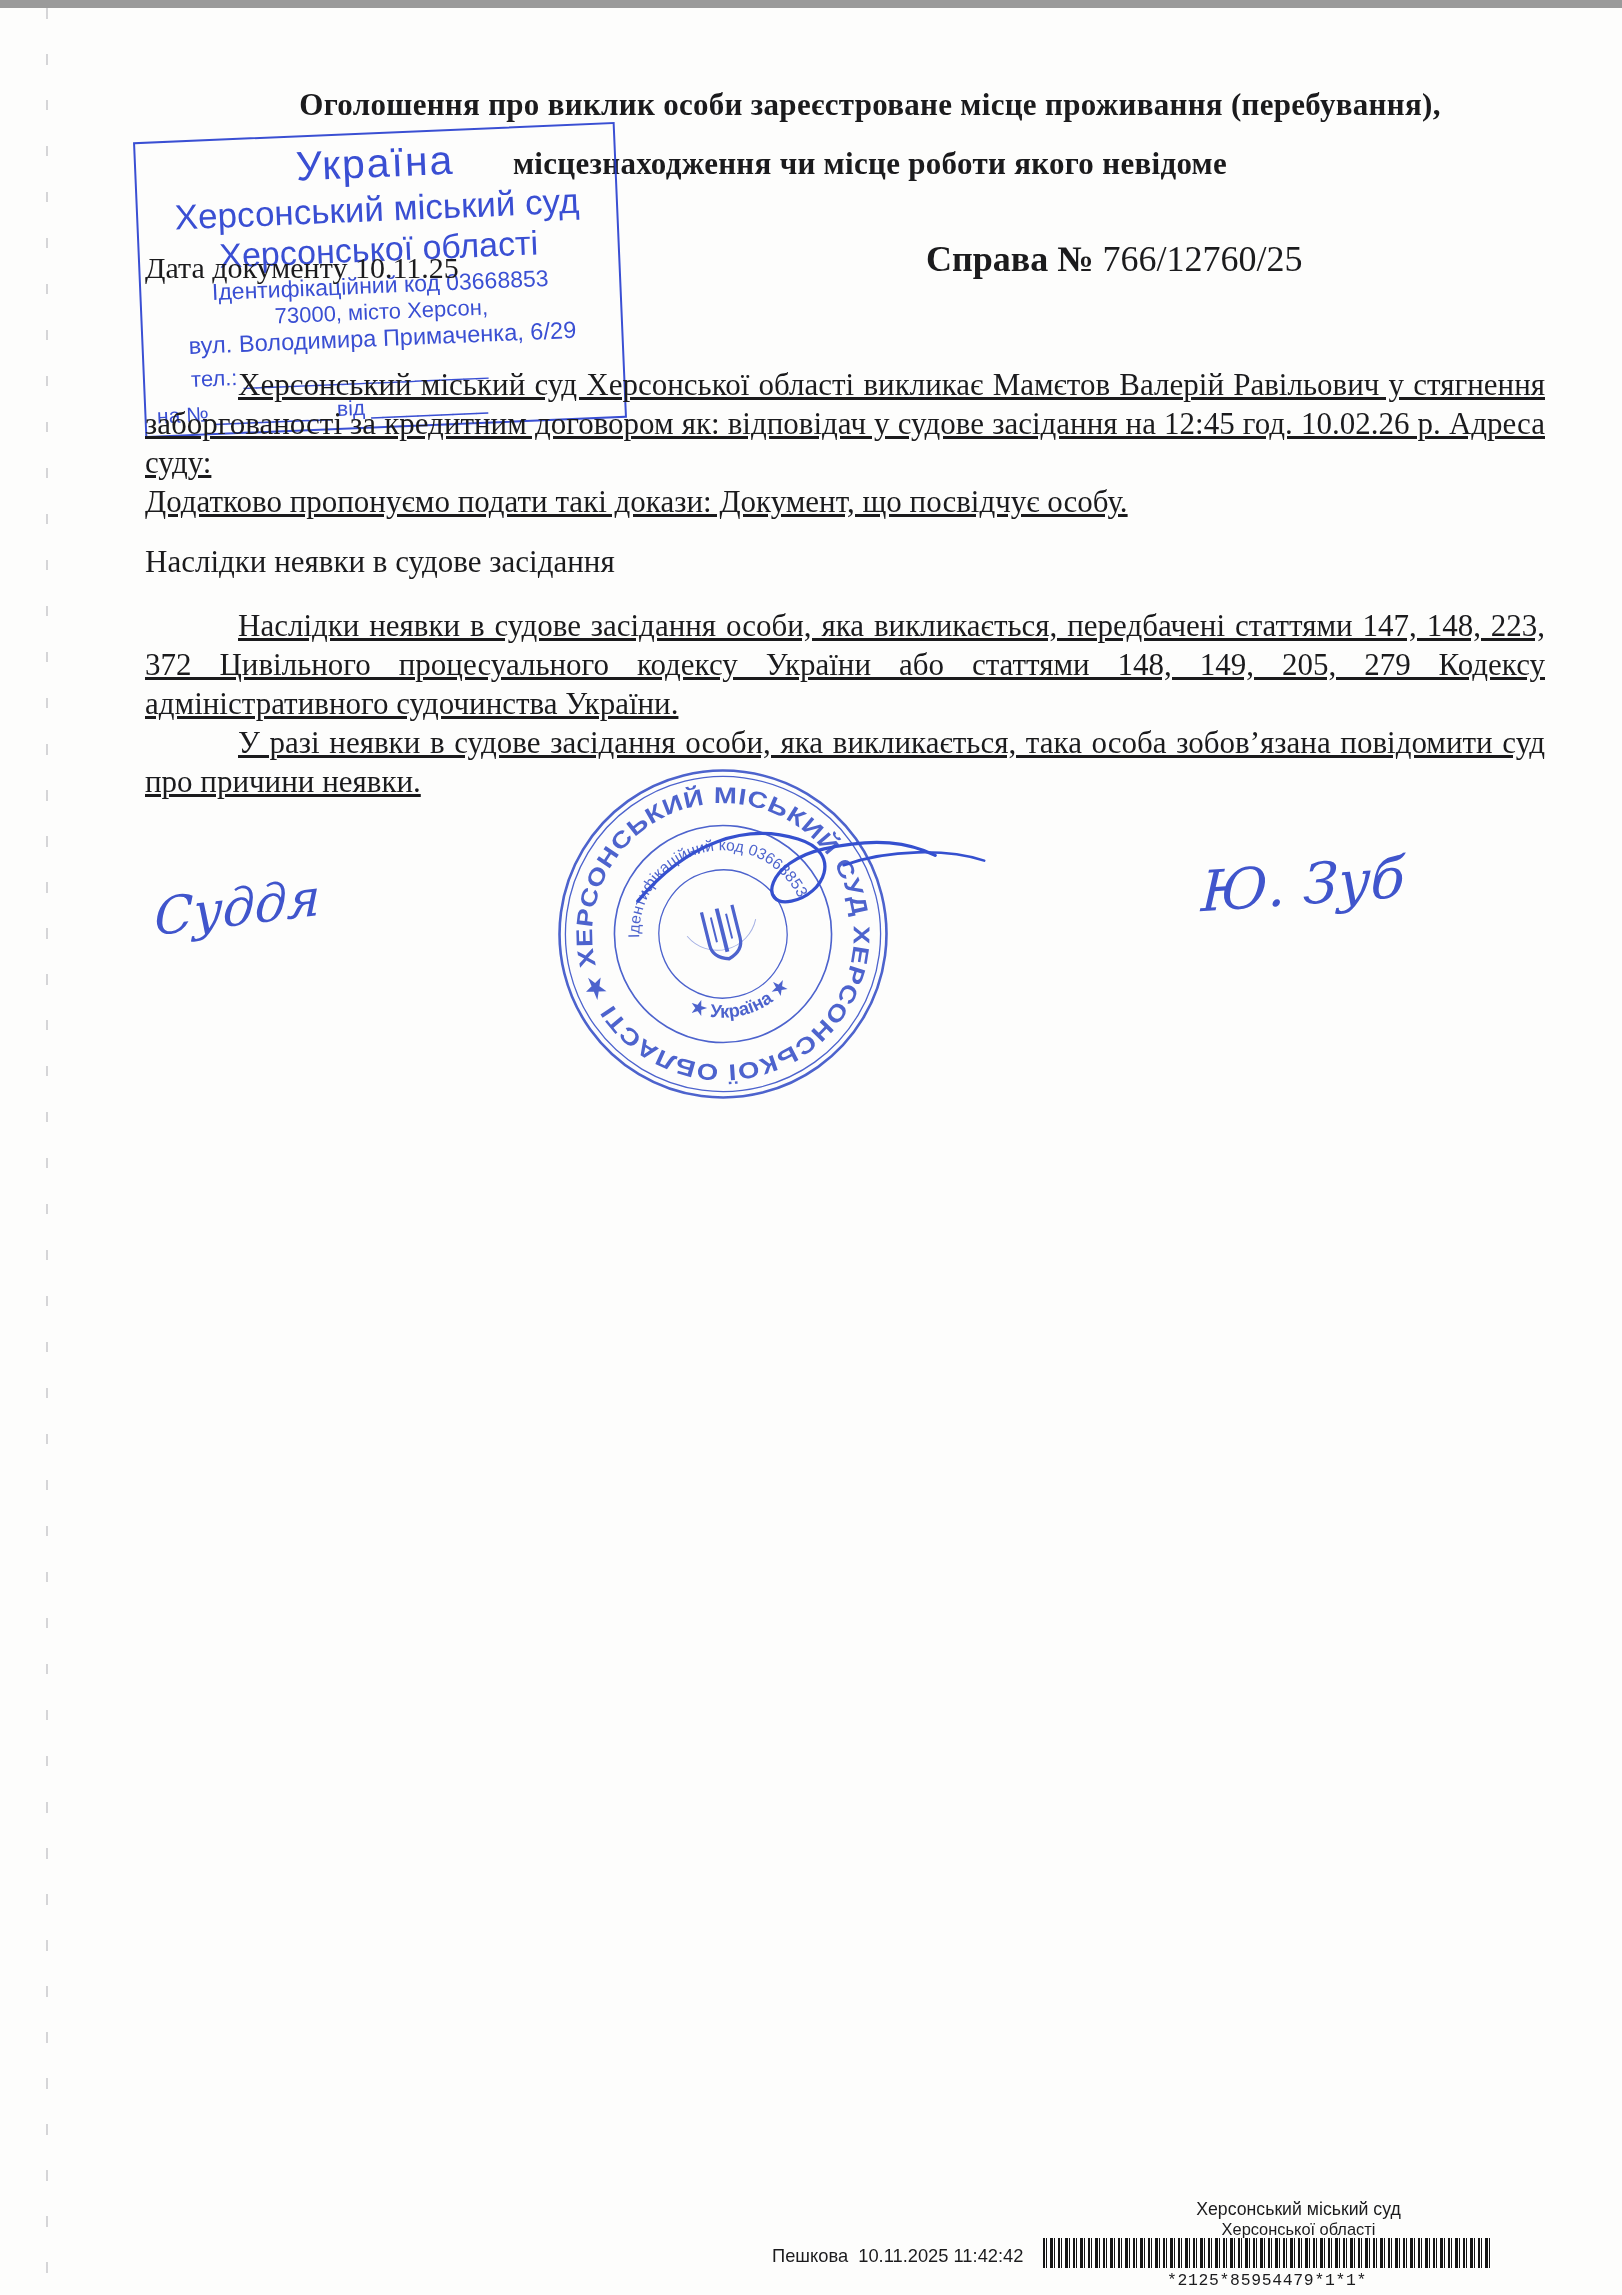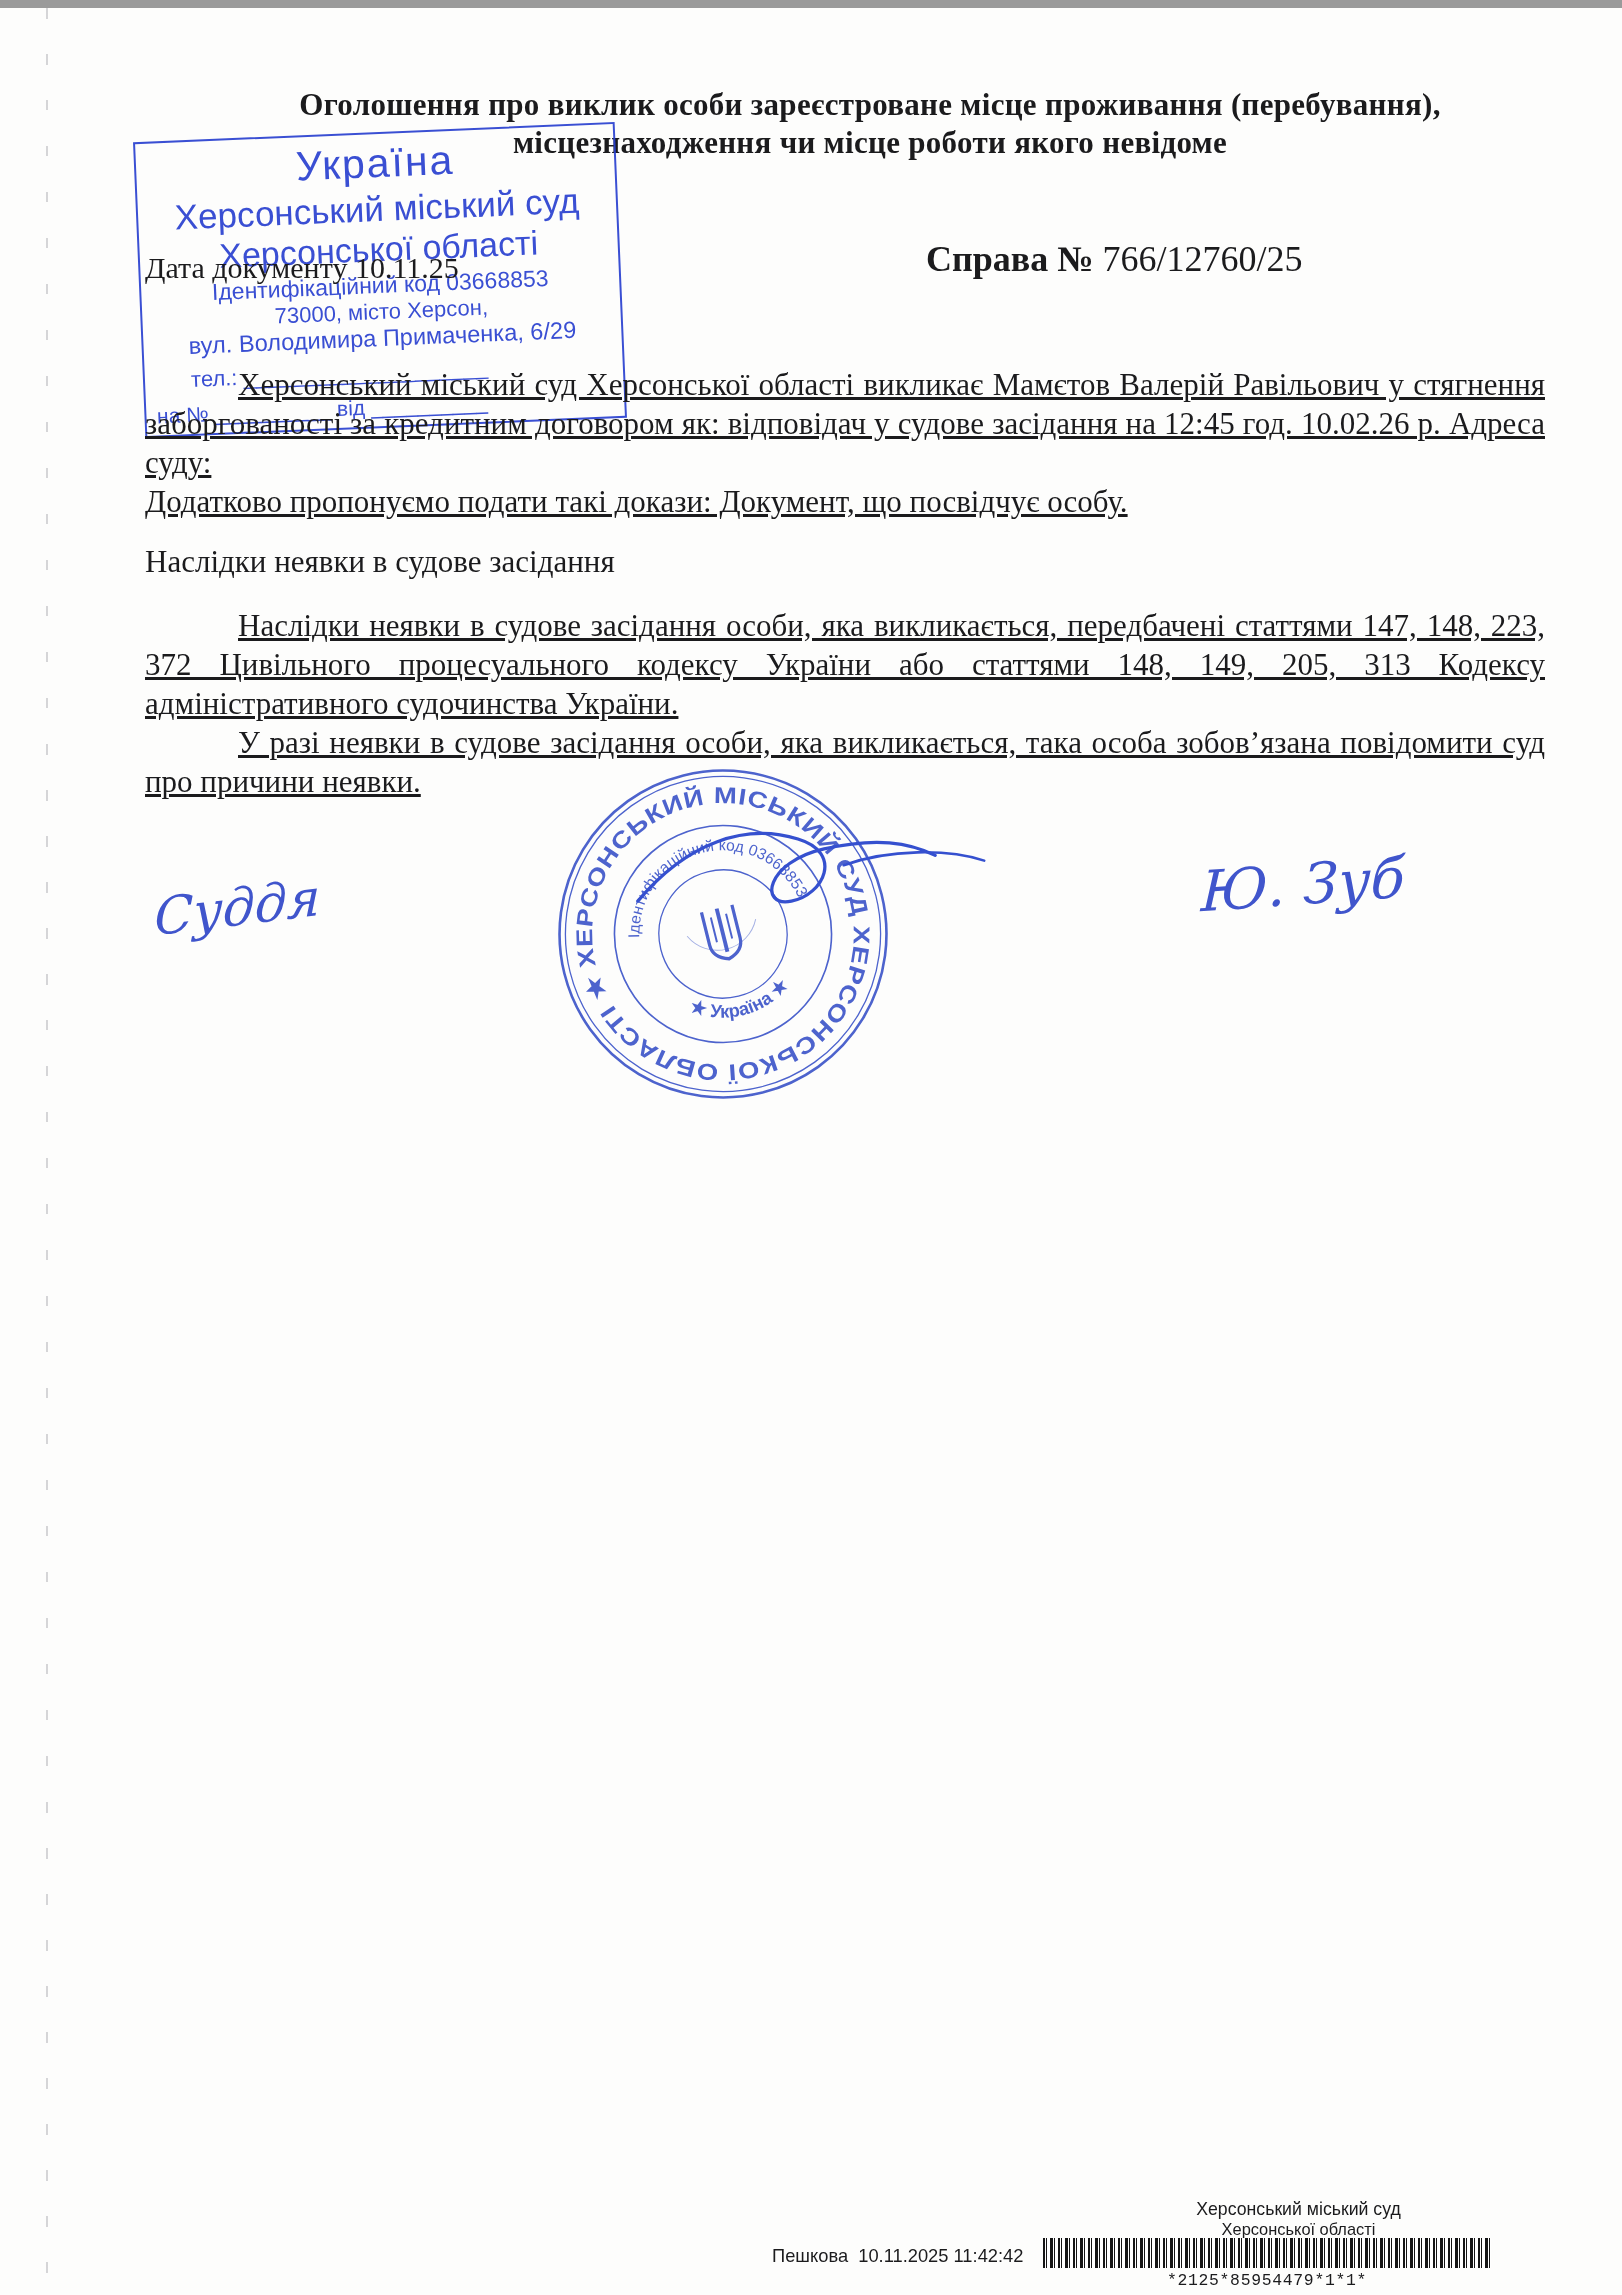--- a/index.html
+++ b/index.html
@@ -9,21 +9,21 @@
     font-family:"Liberation Serif", serif; color:#1b1b1d; overflow:hidden;
     margin:8px auto;
   }
   .scan-edge {
     position:absolute; left:46px; top:0; bottom:0; width:2px;
     background:repeating-linear-gradient(180deg, rgba(110,110,120,.28) 0 10.5px, transparent 10.5px 46px);
   }
   .title { position:absolute; left:196px; right:79px; text-align:center;
            font-weight:bold; font-size:31px; letter-spacing:0.3px; }
   .t1 { top:79px; }
-  .t2 { top:117px; }
+  .t2 { top:138px; }
 
   
   .stamp {
     position:absolute; left:139px; top:124px; width:482px; height:296px;
     border:2.6px solid #2a41d0; color:#2a41d0; text-align:center;
     font-family:"Liberation Sans", sans-serif; transform:rotate(-2.4deg);
     z-index:2; opacity:.92; line-height:1.18; padding-top:5.2px;
   }
   .s-country { font-size:41px; letter-spacing:2px; }
   .s-court1  { font-size:35px; }
@@ -91,21 +91,21 @@
   <div class="date">Дата документу 10.11.25</div>
 
   <div class="case">
     <span class="b">Справа № </span><span>766/12760/25</span>
   </div>
 
   <div class="bodytext">
     <p class="p indent">Херсонський міський суд Херсонської області викликає Мамєтов Валерій Равільович  у стягнення заборгованості за кредитним договором  як: відповідач у судове засідання  на  12:45 год. 10.02.26 р. Адреса суду:</p>
     <p class="p">Додатково пропонуємо подати такі докази: Документ, що посвідчує особу.</p>
     <div class="heading">Наслідки неявки в судове засідання</div>
-    <p class="p indent">Наслідки неявки в судове засідання особи, яка викликається, передбачені статтями 147, 148, 223, 372 Цивільного процесуального кодексу України або статтями 148, 149, 205, 313 Кодексу адміністративного судочинства України.</p>
+    <p class="p indent">Наслідки неявки в судове засідання особи, яка викликається, передбачені статтями 147, 148, 223, 372 Цивільного процесуального кодексу України або статтями 148, 149, 205, 279 Кодексу адміністративного судочинства України.</p>
     <p class="p indent">У разі неявки в судове засідання особи, яка викликається, така особа зобов’язана повідомити суд про причини неявки.</p>
   </div>
 
   <div class="script sig-left">Суддя</div>
   <div class="script sig-right">Ю. Зуб</div>
 
   <div class="seal-wrap">
     <svg viewBox="0 0 520 520" width="340" height="340">
       <defs>
         <path id="ringPath" d="M 60 260 a 200 200 0 1 1 400 0 a 200 200 0 1 1 -400 0"></path>

